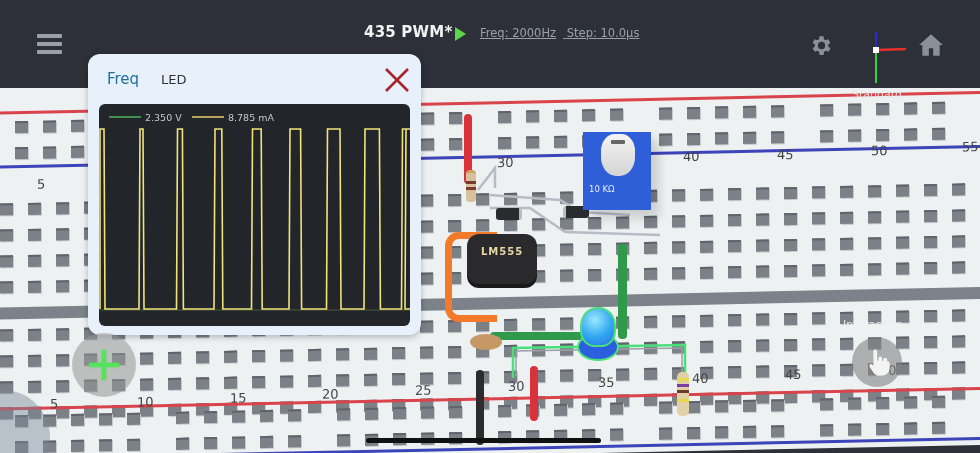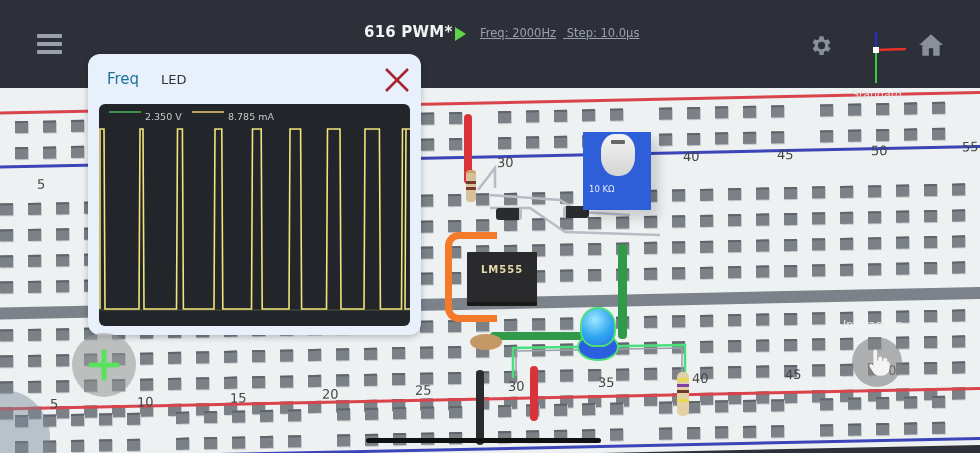--- a/index.html
+++ b/index.html
@@ -31,21 +31,21 @@
   
   .comp { position: absolute; }
   .wire { position: absolute; border-radius: 4px; }
 
   
   .scope { position: absolute; left: 88px; top: 54px; width: 333px; height: 281px; background: #e8f1fb; border-radius: 12px; box-shadow: 0 2px 6px rgba(0,0,0,0.25); }
   .scope-title { position: absolute; left: 19px; top: 16px; color: #1d6f9e; font-size: 15px; }
   .scope-sub { position: absolute; left: 73px; top: 18px; color: #333; font-size: 13px; }
   .close-icon { position: absolute; left: 296px; top: 13px; width: 26px; height: 26px; cursor: pointer; }
   .scope-screen { position: absolute; left: 11px; top: 50px; width: 311px; height: 222px; background: #22262b; border-radius: 6px; overflow: hidden; }
-  .legend { position: absolute; top: 7px; height: 12px; font-size: 9.5px; color: #c6c8cb; display: flex; align-items: flex-start; }
+  .legend { position: absolute; top: 7px; height: 12px; font-size: 9.5px; color: #c6c8cb; display: flex; align-items: center; }
   .legend .swatch { width: 32px; height: 1.5px; margin-right: 4px; }
 
   .fab-add { position: absolute; left: 72px; top: 333px; width: 64px; height: 64px; border-radius: 50%; background: rgba(150,150,150,0.55); cursor: pointer; }
   .fab-add::before { content: ""; position: absolute; left: 30px; top: 17px; width: 4px; height: 30px; background: #56e25b; box-shadow: 0 0 3px #56e25b; }
   .fab-add::after { content: ""; position: absolute; left: 17px; top: 30px; width: 30px; height: 4px; background: #56e25b; box-shadow: 0 0 3px #56e25b; }
   .fab-shadow { position: absolute; left: -45px; top: 390px; width: 95px; height: 95px; border-radius: 50%; background: rgba(120,135,150,0.45); }
   .interaction { position: absolute; left: 852px; top: 337px; width: 50px; height: 50px; border-radius: 50%; background: rgba(130,130,130,0.6); cursor: pointer; }
   .interaction-label { position: absolute; left: 843px; top: 318px; color: #f3f3f3; font-size: 11px; opacity: 0.9; text-align: center; }
   .standard-label { position: absolute; left: 852px; top: 88px; color: #e6e6e6; font-size: 11px; opacity: 0.9; }
   .home-indicator { position: absolute; left: 366px; top: 438px; width: 235px; height: 5px; border-radius: 3px; background: #111; }
@@ -531,21 +531,21 @@
 
   <div class="comp" style="left:583px;top:132px;width:68px;height:78px;background:#2f5fd8;box-shadow:8px 8px 10px rgba(0,0,0,0.15)">
     <div style="position:absolute;left:18px;top:2px;width:34px;height:42px;border-radius:40% 40% 45% 45%;background:linear-gradient(#f4f4f4,#d4d4d4)">
       <div style="position:absolute;left:10px;top:6px;width:14px;height:4px;background:#666;border-radius:1px"></div>
     </div>
     <span style="position:absolute;left:6px;top:52px;color:#e8eefc;font-size:8.5px">10 KΩ</span>
   </div>
 
   <div class="wire" style="left:445px;top:232px;width:52px;height:90px;border:7px solid #f27a2a;border-right:none;border-radius:14px 0 0 14px;background:transparent"></div>
 
-  <div class="comp" style="left:467px;top:252px;width:70px;height:50px;background:#2a2a2c;border-radius:1px;box-shadow:0 4px 0 #1a1a1a">
+  <div class="comp" style="left:467px;top:234px;width:70px;height:50px;background:#2a2a2c;border-radius:12px;box-shadow:0 4px 0 #1a1a1a">
     <span style="position:absolute;left:14px;top:12px;color:#e8d9a8;font-size:10px;font-weight:bold;letter-spacing:1px">LM555</span>
   </div>
 
   <div class="wire" style="left:618px;top:244px;width:9px;height:95px;background:#2f9b4a"></div>
   <div class="wire" style="left:490px;top:332px;width:95px;height:8px;background:#2f9b4a"></div>
 
   <div class="comp" style="left:470px;top:334px;width:32px;height:16px;border-radius:50%;background:#c69866"></div>
 
   <svg class="comp" style="left:505px;top:303px" width="190" height="80">
     <path d="M8 75 L8 45 L180 42 L180 70" stroke="#49e07b" stroke-width="2.5" fill="none"></path>
@@ -564,21 +564,21 @@
     <div style="height:3px;background:#6a3a2a;margin-top:3px"></div>
     <div style="height:3px;background:#e8d84a;margin-top:6px"></div>
   </div>
 
   <div class="topbar" style="height:88px">
     <div class="menu-icon">
         <span></span>
         <span></span>
         <span></span>
       </div>
-    <span class="title">616 PWM*</span>
+    <span class="title">435 PWM*</span>
     <div class="play-icon"></div>
     <div class="meta">
       <span>Freq: 2000Hz</span>
       <span>Step: 10.0µs</span>
     </div>
     <svg class="gear-icon" viewBox="0 0 24 24">
       <path fill="#8a9098" d="M19.4 13a7.5 7.5 0 0 0 0-2l2.1-1.6-2-3.5-2.5 1a7.3 7.3 0 0 0-1.7-1L15 3h-4l-.4 2.9a7.3 7.3 0 0 0-1.7 1l-2.5-1-2 3.5L6.6 11a7.5 7.5 0 0 0 0 2l-2.1 1.6 2 3.5 2.5-1a7.3 7.3 0 0 0 1.7 1L11 21h4l.4-2.9a7.3 7.3 0 0 0 1.7-1l2.5 1 2-3.5zM13 15.5a3.5 3.5 0 1 1 0-7 3.5 3.5 0 0 1 0 7z"></path>
     </svg>
     <svg class="axis-gizmo" viewBox="0 0 50 55">
       <line x1="16" y1="2" x2="16" y2="20" stroke="#2a2ad8" stroke-width="2"></line>

